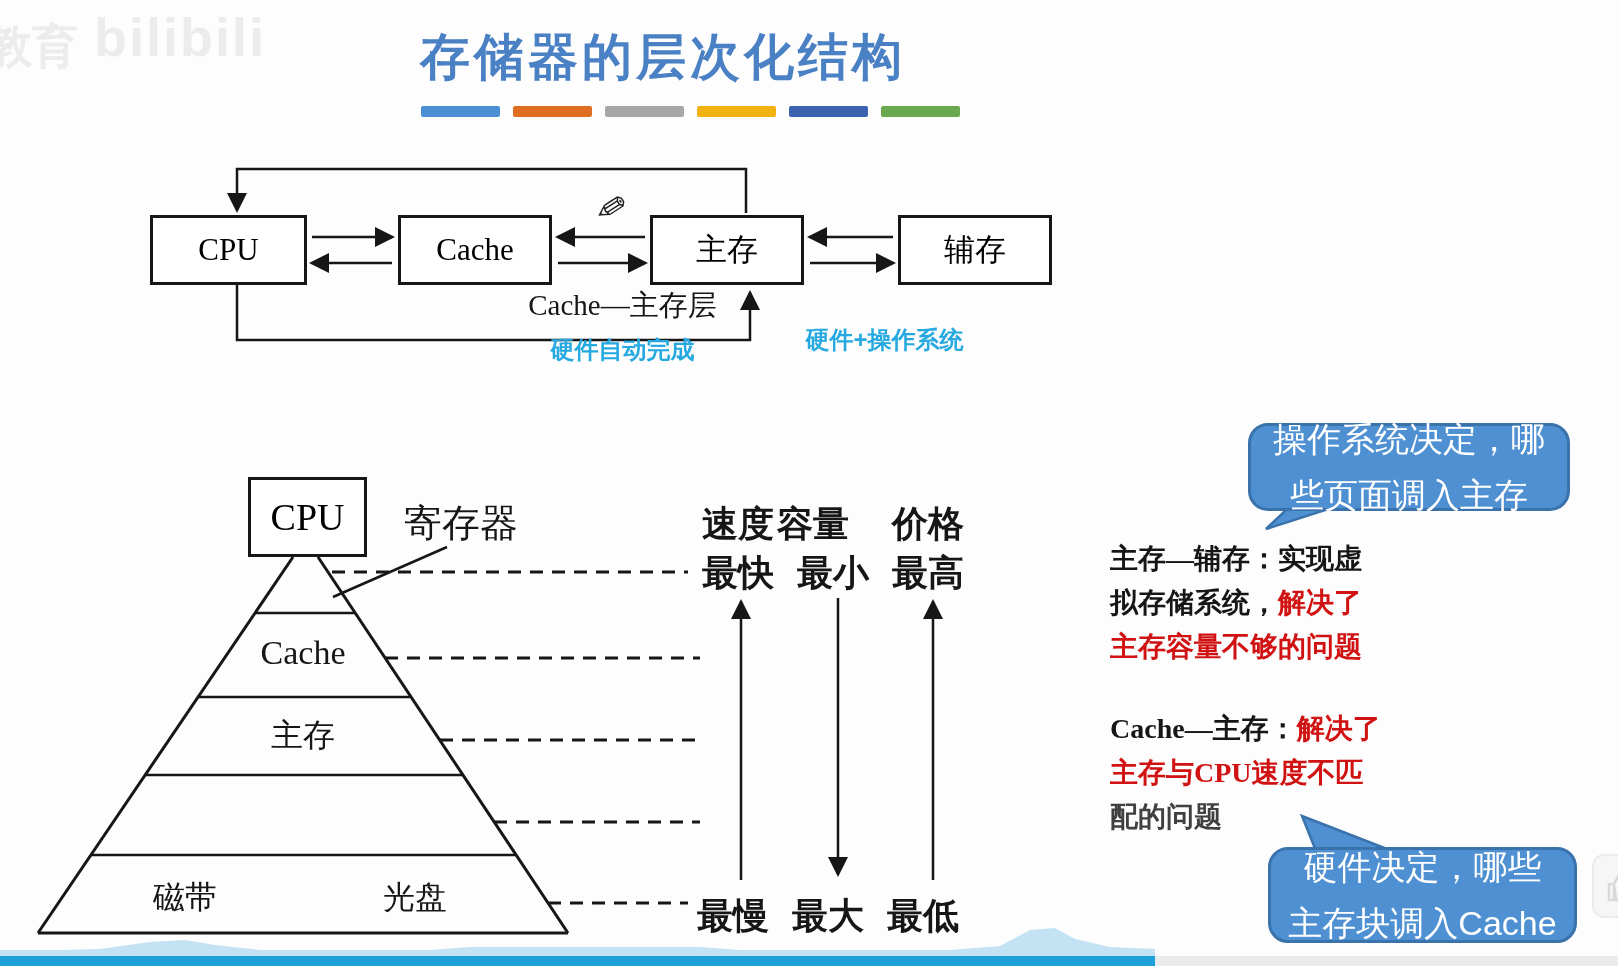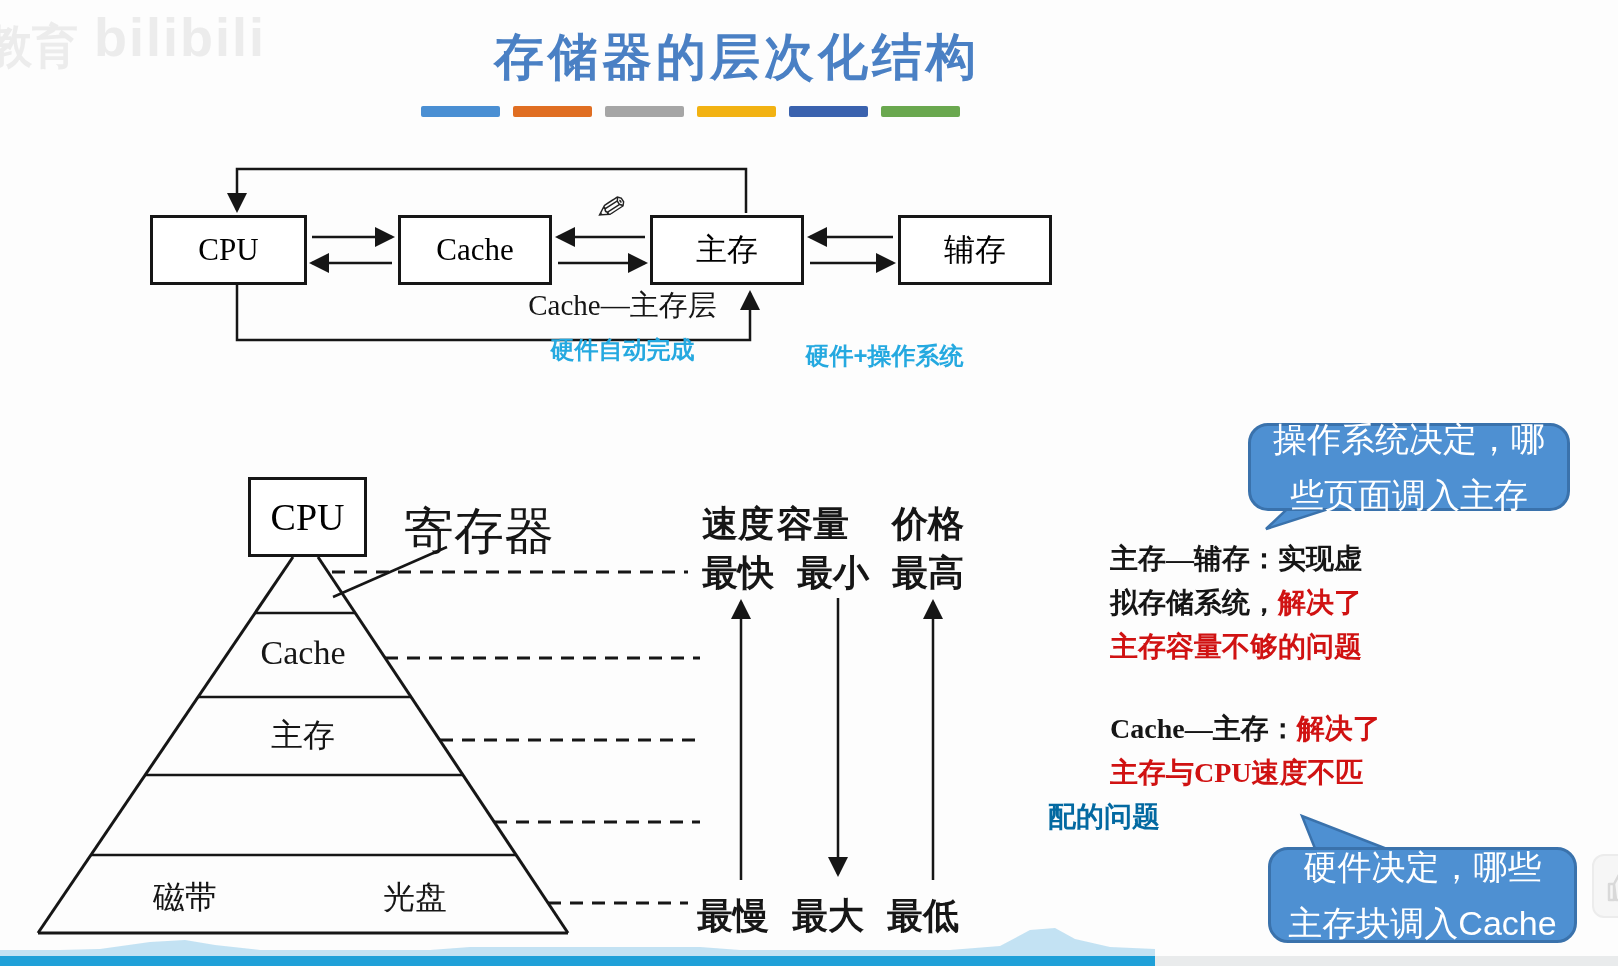--- a/index.html
+++ b/index.html
@@ -5,21 +5,21 @@
   html,body{margin:0;padding:0;background:#ffffff;}
   .canvas{position:relative;width:1618px;height:966px;overflow:hidden;background:#fdfdfd;
           font-family:"Liberation Sans","DejaVu Sans",sans-serif;}
   .abs{position:absolute;}
   .t{position:absolute;white-space:nowrap;color:#161616;}
   .serif{font-family:"Liberation Serif","DejaVu Serif",serif;}
   .ctr{text-align:center;}
   
   .wm{color:#ececec;font-weight:800;}
   
-  .title{left:420px;top:24px;width:560px;text-align:right;font-size:50px;font-weight:700;
+  .title{left:420px;top:24px;width:560px;text-align:left;font-size:50px;font-weight:700;
          color:#4a80c4;letter-spacing:4px;}
   .bar{position:absolute;top:106px;width:79px;height:11px;border-radius:2px;}
   
   .fbox{position:absolute;top:215px;height:70px;border:3px solid #161616;background:#fff;
         display:flex;align-items:center;justify-content:center;font-size:31px;box-sizing:border-box;}
   .cyan{font-weight:700;font-size:24px;}
   
   .pcpu{position:absolute;left:248px;top:477px;width:119px;height:80px;border:3.5px solid #161616;
         background:#fff;display:flex;align-items:center;justify-content:center;font-size:38px;box-sizing:border-box;}
   .plevel{width:150px;text-align:center;font-weight:500;}
@@ -111,26 +111,26 @@
     <span>主存</span>
     </div>
   <div class="fbox serif" style="left:898px;width:154px;z-index:2;">
     <span>辅存</span>
     </div>
 
   <span class="pencil" style="z-index:2;">✎</span>
 
   <div class="t serif ctr" style="left:500px;top:286px;width:245px;font-size:29px;z-index:2;">Cache—主存层</div>
   <div class="t cyan ctr" style="left: 495px; top: 334px; width: 255px; z-index: 2; color: rgb(37, 169, 224);">硬件自动完成</div>
-  <div class="t cyan ctr" style="left: 762px; top: 324px; width: 245px; z-index: 2; color: rgb(37, 169, 224); margin-top: 16px;">硬件+操作系统</div>
+  <div class="t cyan ctr" style="left: 762px; top: 324px; width: 245px; z-index: 2; color: rgb(37, 169, 224);">硬件+操作系统</div>
 
   <div class="pcpu serif" style="z-index:2;">
     <span>CPU</span>
     </div>
-  <div class="t serif" style="left:404px;top:498px;font-size:50px;z-index:2;">寄存器</div>
+  <div class="t serif" style="left:404px;top:498px;font-size:38px;z-index:2;">寄存器</div>
   <div class="t serif plevel" style="left:228px;top:634px;font-size:34px;z-index:2;">Cache</div>
   <div class="t serif plevel" style="left:228px;top:714px;font-size:32px;z-index:2;">主存</div>
   <div class="t serif plevel" style="left:110px;top:876px;width:150px;font-size:32px;z-index:2;">磁带</div>
   <div class="t serif plevel" style="left:340px;top:876px;width:150px;font-size:32px;z-index:2;">光盘</div>
 
   <div class="t serif mcol" style="left:693px;top:500px;z-index:2;">速度</div>
   <div class="t serif mcol" style="left:768px;top:500px;z-index:2;">容量</div>
   <div class="t serif mcol" style="left:883px;top:500px;z-index:2;">价格</div>
   <div class="t serif mcol" style="left:693px;top:549px;z-index:2;">最快</div>
   <div class="t serif mcol" style="left:788px;top:549px;z-index:2;">最小</div>
@@ -147,21 +147,21 @@
   <div class="t serif note" style="left:1110px;top:540px;z-index:2;">主存—辅存：实现虚</div>
   <div class="t serif note" style="left:1110px;top:584px;z-index:2;">
     <span>拟存储系统，</span><span class="red" style="color: rgb(208, 18, 18);">解决了</span>
   </div>
   <div class="t serif note" style="left:1110px;top:710px;z-index:2;">
     <span>Cache—主存：</span><span class="red" style="color: rgb(208, 18, 18);">解决了</span>
   </div>
 
   <div class="t serif note red" style="left: 1110px; top: 628px; z-index: 2; color: rgb(208, 18, 18);">主存容量不够的问题</div>
   <div class="t serif note red" style="left: 1110px; top: 754px; z-index: 2; color: rgb(208, 18, 18);">主存与CPU速度不匹</div>
-  <div class="t serif note red" style="left: 1048px; top: 798px; z-index: 2; color: #0369a1;">配的问题</div>
+  <div class="t serif note red" style="left: 1110px; top: 798px; z-index: 2; color: #404040;">配的问题</div>
 
   <div class="bubble" style="left: 1268px; top: 847px; width: 309px; height: 96px; background: rgb(78, 144, 210); border-color: rgb(58, 114, 172);">
     <div>硬件决定，哪些</div>
     <div>主存块调入Cache</div>
   </div>
 
   <div class="like" style="z-index:2;">
     <svg width="34" height="36" viewBox="0 0 34 36">
       <path d="M6 16 h5 v16 h-5 z M13 32 h13 a4 4 0 0 0 4-4 l2-9 a3 3 0 0 0-3-4 h-8 l2-8 a3 3 0 0 0-6-2 l-6 11 z" fill="none" stroke="#d9d9d9" stroke-width="2.5" stroke-linejoin="round"></path>
     </svg>

